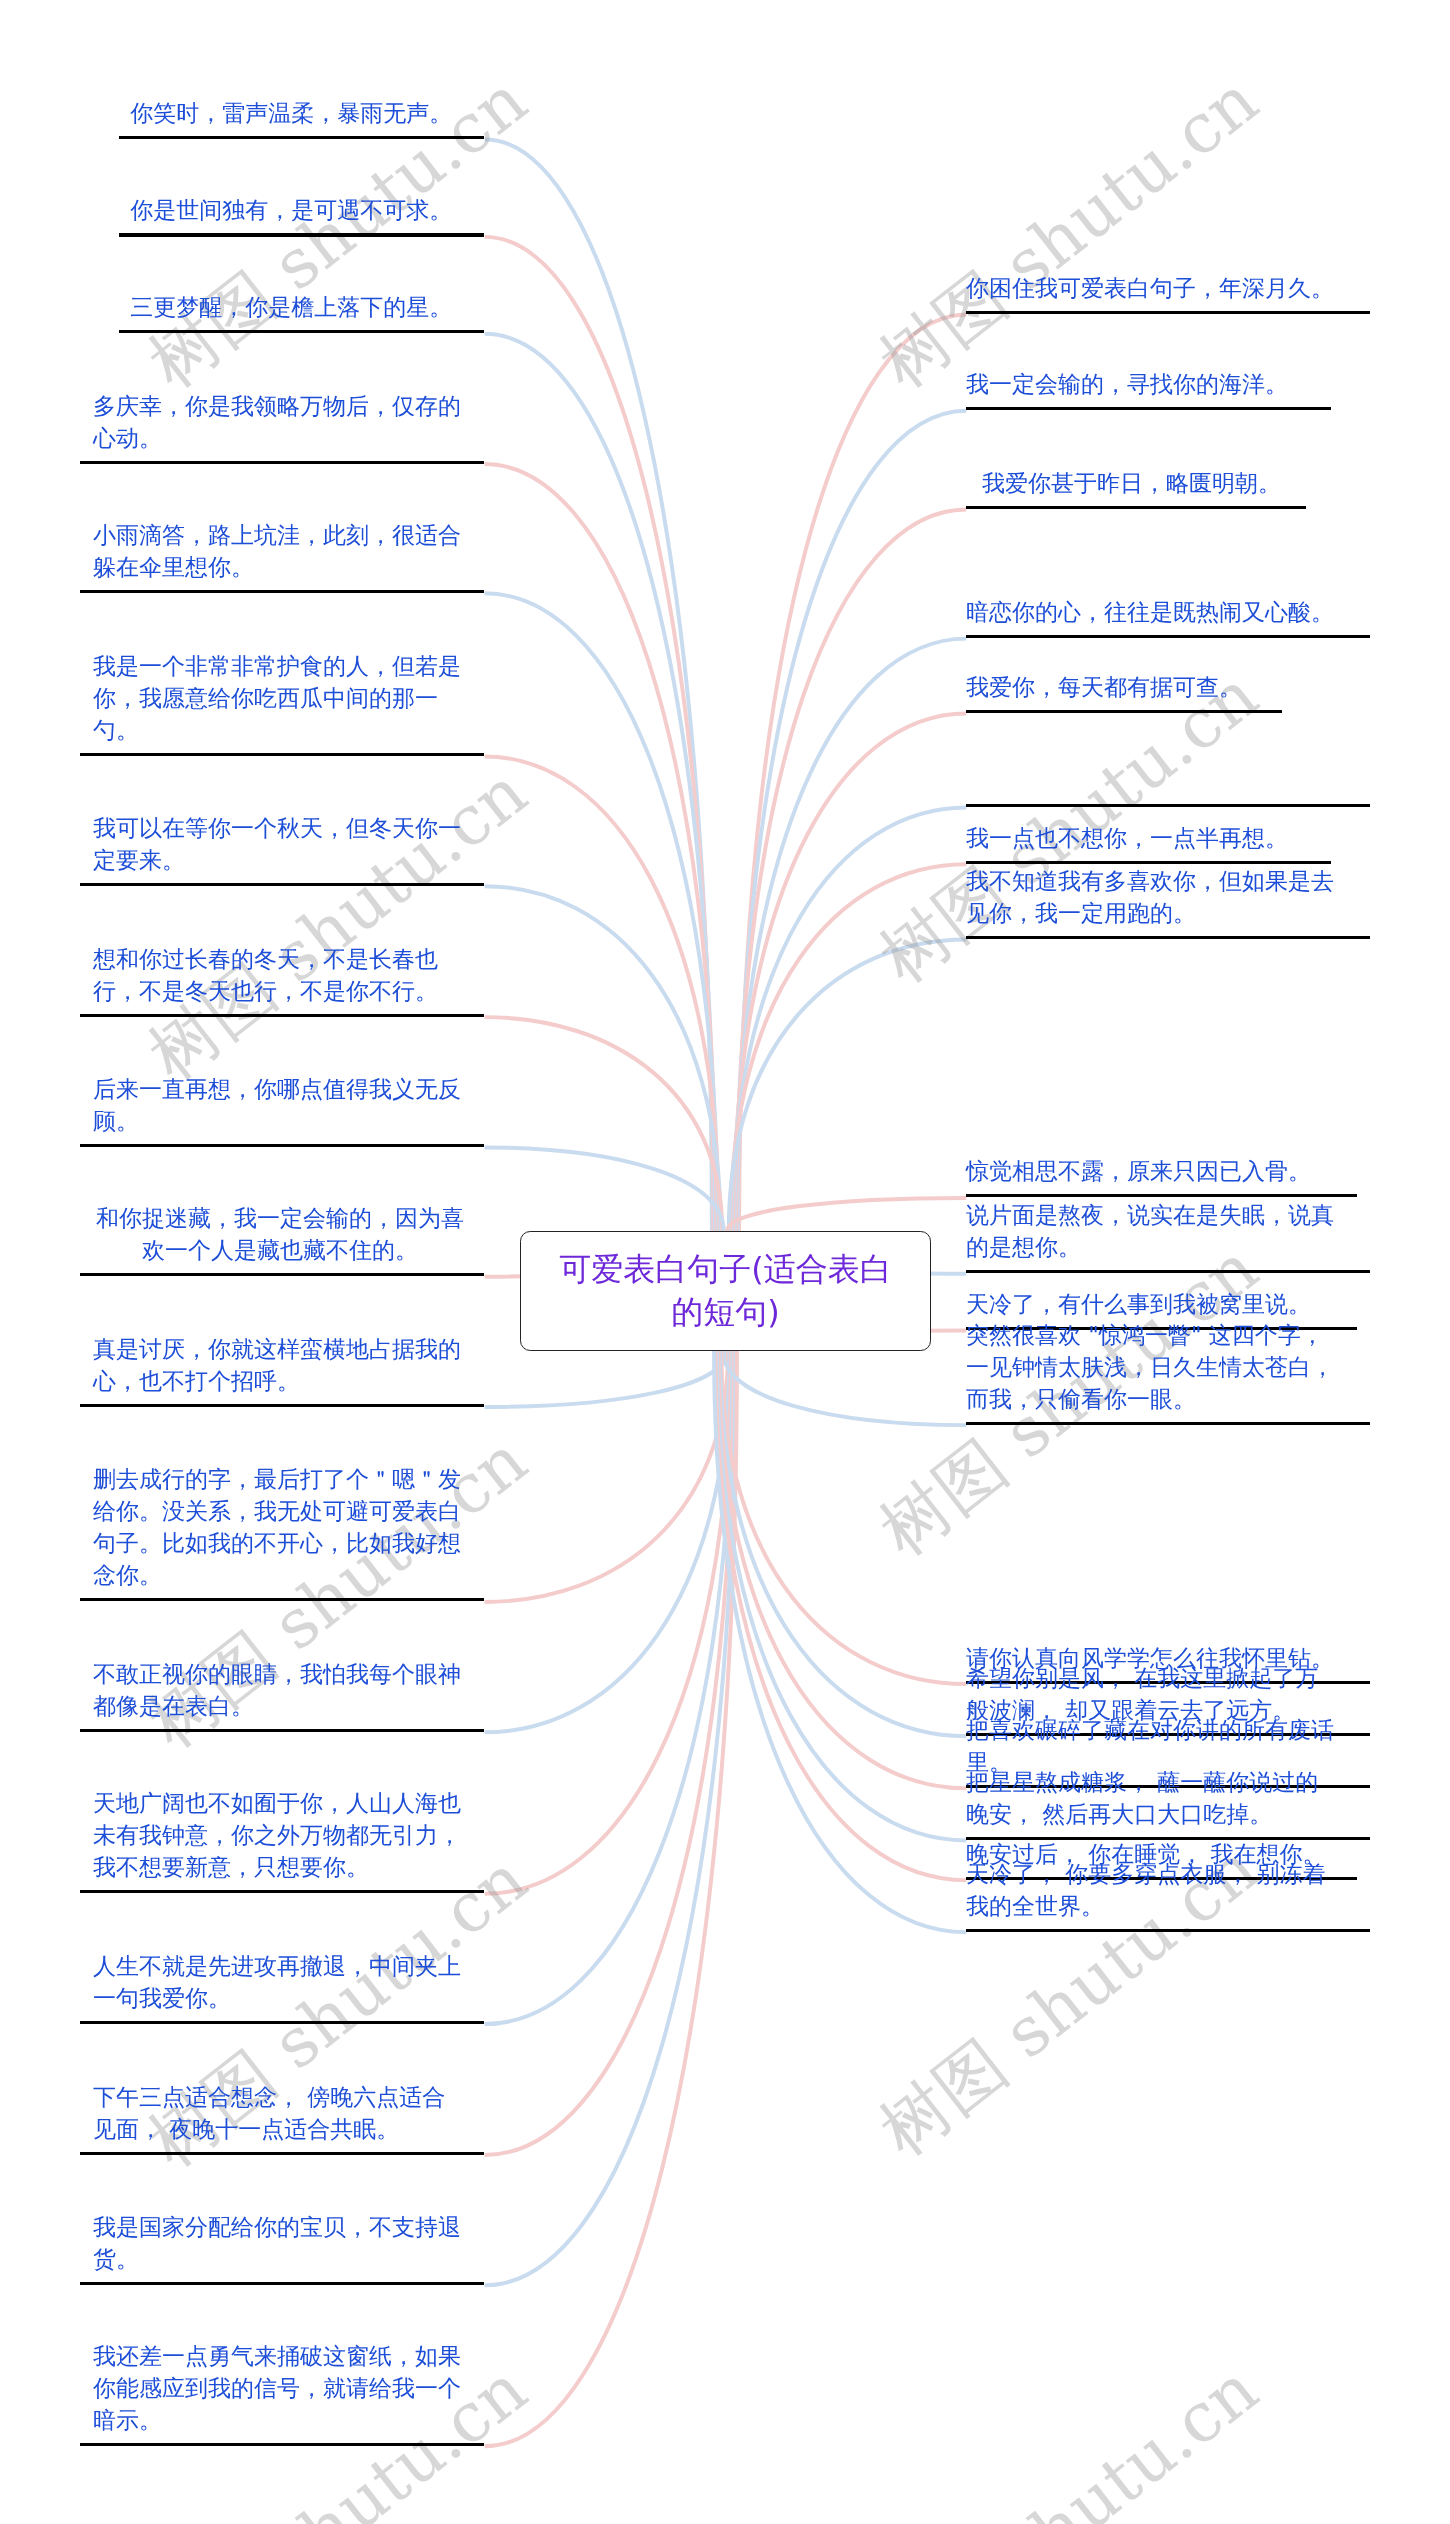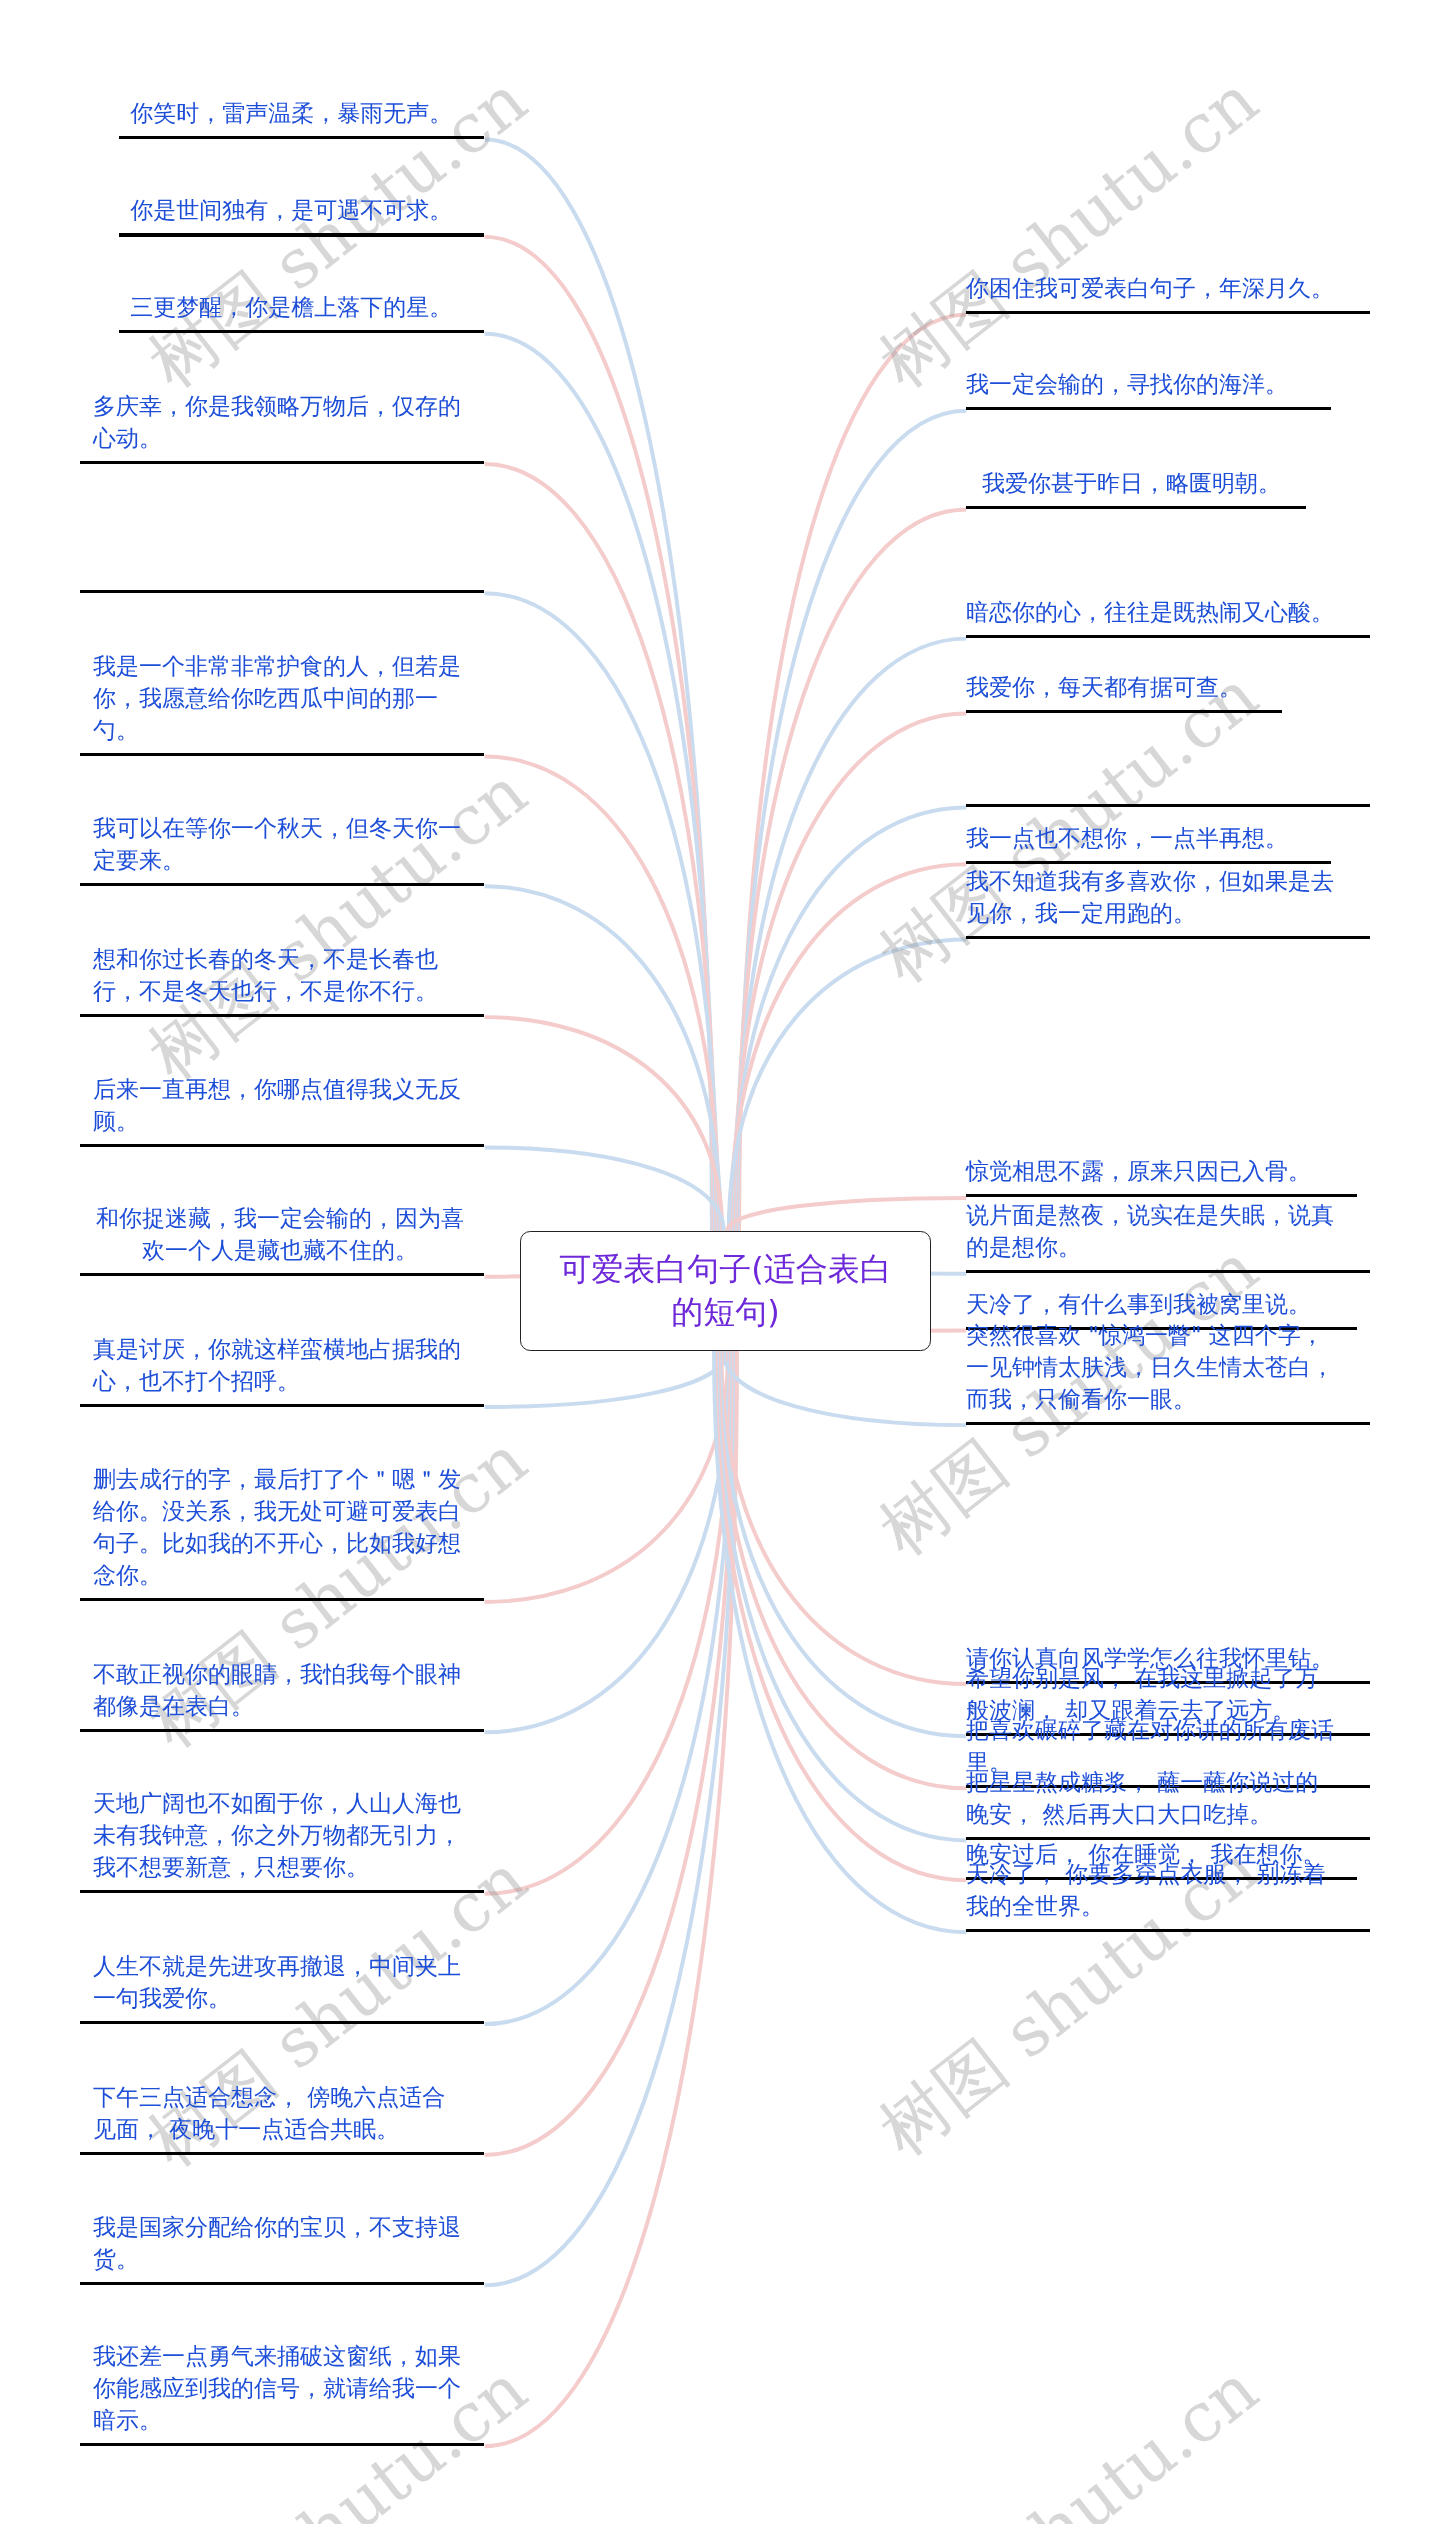--- a/index.html
+++ b/index.html
@@ -88,20 +88,21 @@
       </div>
       <div class="node left" style="left: 119px; width: 365px; top: 105px; height: 228px;">
         <div class="txt" style="left: 11.3px; width: 374px;">三更梦醒，你是檐上落下的星。</div>
         <div class="uline"></div>
       </div>
       <div class="node left" style="left: 80px; width: 404px; top: 236px; height: 228px;">
         <div class="txt" style="left: 13px; width: 374px;">多庆幸，你是我领略万物后，仅存的心动。</div>
         <div class="uline"></div>
       </div>
       <div class="node left" style="left: 80px; width: 404px; top: 365px; height: 228px;">
+        <div class="txt" style="left: 13px; width: 374px;">小雨滴答，路上坑洼，此刻，很适合躲在伞里想你。</div>
         <div class="uline"></div>
       </div>
       <div class="node left" style="left: 80px; width: 404px; top: 528px; height: 228px;">
         <div class="txt" style="left: 13px; width: 374px;">我是一个非常非常护食的人，但若是你，我愿意给你吃西瓜中间的那一勺。</div>
         <div class="uline"></div>
       </div>
       <div class="node left" style="left: 80px; width: 404px; top: 658px; height: 228px;">
         <div class="txt" style="left: 13px; width: 374px;">我可以在等你一个秋天，但冬天你一定要来。</div>
         <div class="uline"></div>
       </div>

